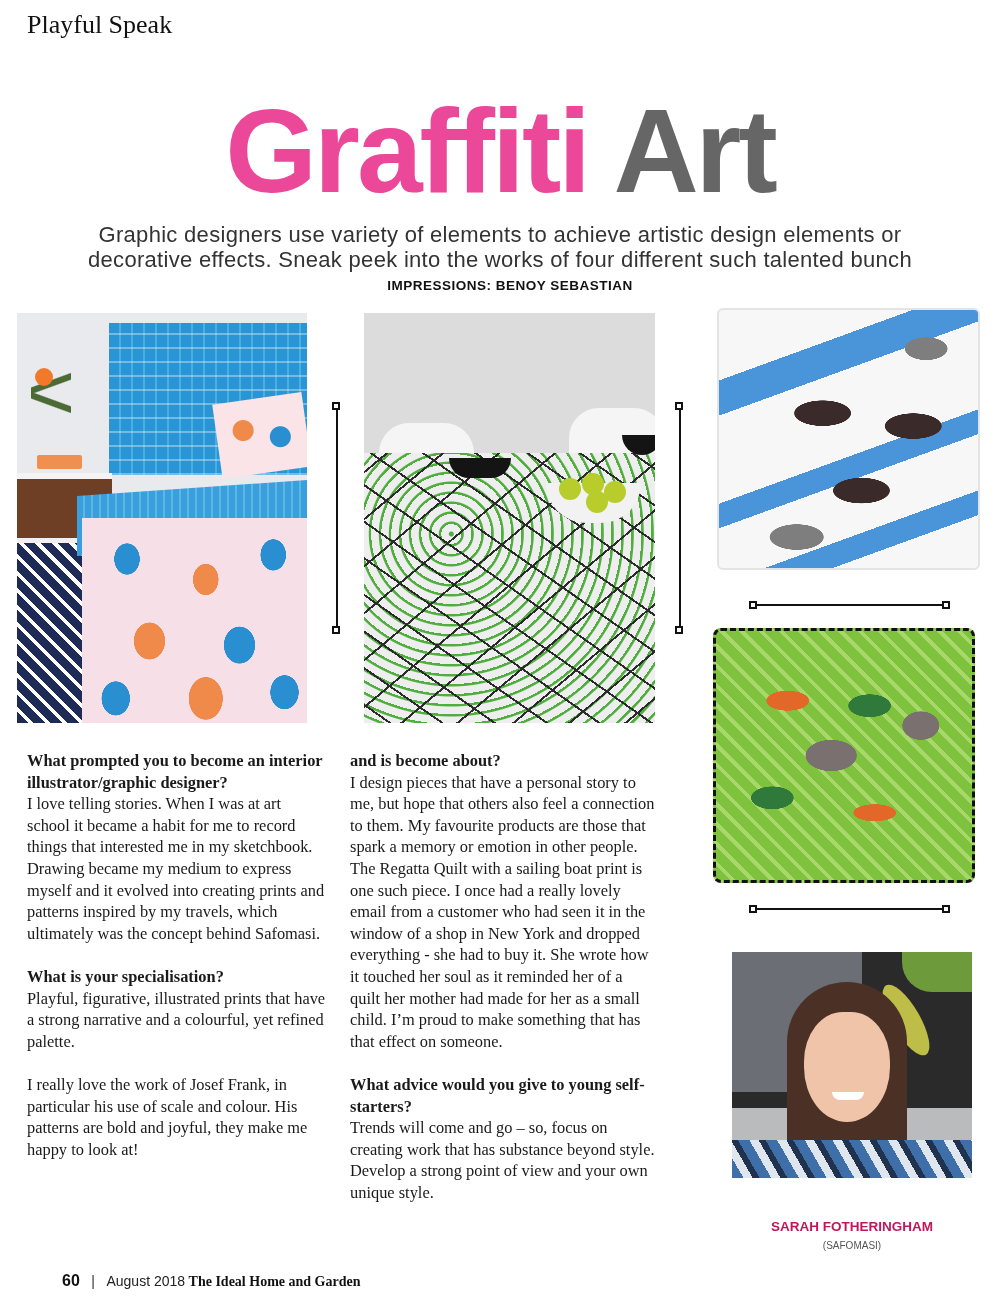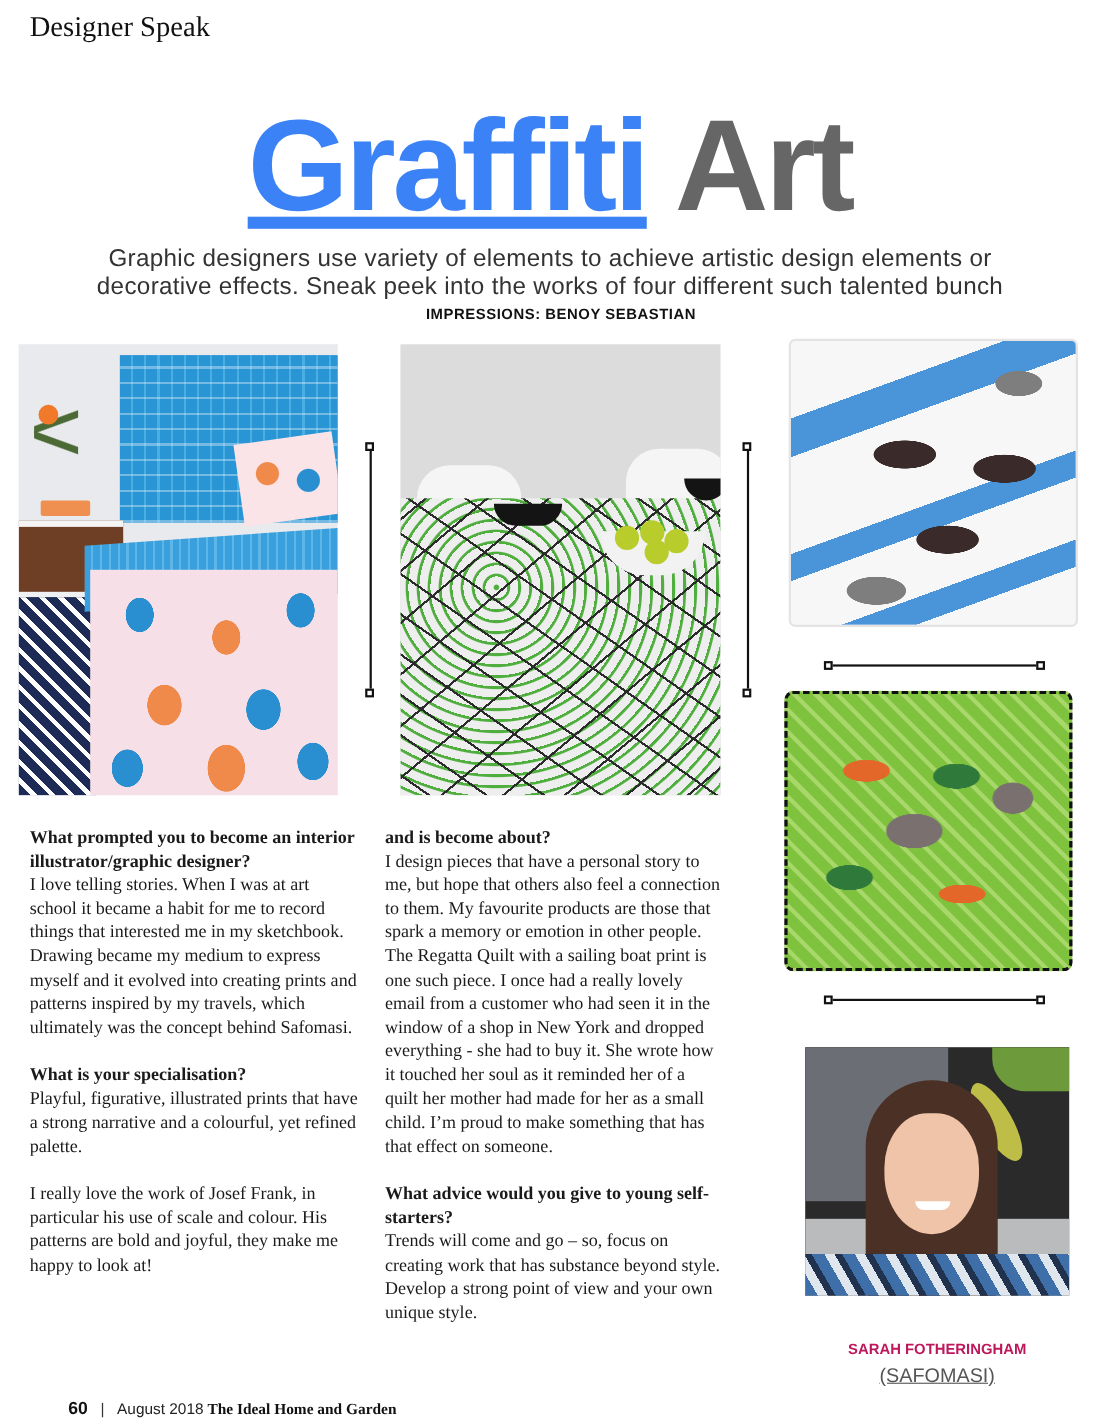--- a/index.html
+++ b/index.html
@@ -2,21 +2,21 @@
 <html><head>
 <meta charset="utf-8">
 <style>
   * { box-sizing: border-box; margin: 0; padding: 0; }
   html, body { width: 1000px; height: 1298px; background: #ffffff; overflow: hidden; }
   body { position: relative; font-family: "Liberation Serif", serif; color: #1a1a1a; }
 
   .section-label { position: absolute; left: 27px; top: 10px; font-family: "Liberation Serif", serif; font-size: 26px; color: #111; }
 
   .title { position: absolute; left: 0; width: 1000px; top: 92px; text-align: center; font-family: "Liberation Sans", sans-serif; font-weight: 700; font-size: 118px; letter-spacing: -3px; line-height: 1; }
-  .title .t1 { color: #3b82f6; text-decoration: underline; }
+  .title .t1 { color: #ec4899; }
   .title .t2 { color: #666666; text-align: right; }
 
   .subtitle { position: absolute; left: 60px; width: 880px; top: 222px; text-align: center; font-family: "Liberation Sans", sans-serif; font-size: 22px; color: #333; line-height: 25px; letter-spacing: 0.3px; }
   .credit { position: absolute; left: 0; width: 1020px; top: 278px; text-align: center; font-family: "Liberation Sans", sans-serif; font-weight: 700; font-size: 13.5px; color: #111; letter-spacing: 0.5px; }
 
   .photo { position: absolute; overflow: hidden; }
   
   .photo-bed { left: 17px; top: 313px; width: 290px; height: 410px; background: #eef0f3; }
   .photo-bed .wall { position: absolute; left: 0; top: 0; width: 100%; height: 50%; background: #e9eaee; }
   .photo-bed .headboard { position: absolute; left: 92px; top: 10px; width: 198px; height: 152px; background: repeating-linear-gradient(90deg,#2a95d4 0 10px,#4aaee3 10px 12px), #2a95d4; }
@@ -90,32 +90,32 @@
 
   
   .col { position: absolute; font-family: "Liberation Serif", serif; font-size: 16.4px; line-height: 21.6px; color: #1a1a1a; }
   .col1 { left: 27px; top: 750px; width: 300px; }
   .col2 { left: 350px; top: 750px; width: 305px; }
   .col p { margin-bottom: 21.6px; }
   .col .q { font-weight: 700; display: block; }
   .col .a { display: block; white-space: pre-line; }
 
   .caption-name { position: absolute; left: 732px; width: 240px; top: 1219px; text-align: center; font-family: "Liberation Sans", sans-serif; font-weight: 700; font-size: 13.5px; color: #be185d; }
-  .caption-brand { position: absolute; left: 732px; width: 240px; top: 1240px; text-align: center; font-family: "Liberation Sans", sans-serif; font-size: 18px; color: #555; text-decoration: underline; }
+  .caption-brand { position: absolute; left: 732px; width: 240px; top: 1240px; text-align: center; font-family: "Liberation Sans", sans-serif; font-size: 10px; color: #555; }
 
   .footer { position: absolute; left: 26px; top: 1272px; font-size: 14px; color: #111; white-space: nowrap; }
   .footer .page-num { font-family: "Liberation Sans", sans-serif; font-weight: 700; font-size: 16px; margin-left: 36px; }
   .footer .sep { font-family: "Liberation Sans", sans-serif; margin: 0 8px; color: #333; }
   .footer .date { font-family: "Liberation Sans", sans-serif; color: #222; }
   .footer .mag { font-family: "Liberation Serif", serif; font-weight: 700; }
 </style>
 </head>
 <body>
 
-<div class="section-label">Designer Speak</div>
+<div class="section-label">Playful Speak</div>
 
 <div class="title">
   <span class="t1">Graffiti</span>
   <span class="t2">Art</span>
 </div>
 
 <div class="subtitle">
   <div>Graphic designers use variety of elements to achieve artistic design elements or</div>
   <div>decorative effects. Sneak peek into the works of four different such talented bunch</div>
 </div>

